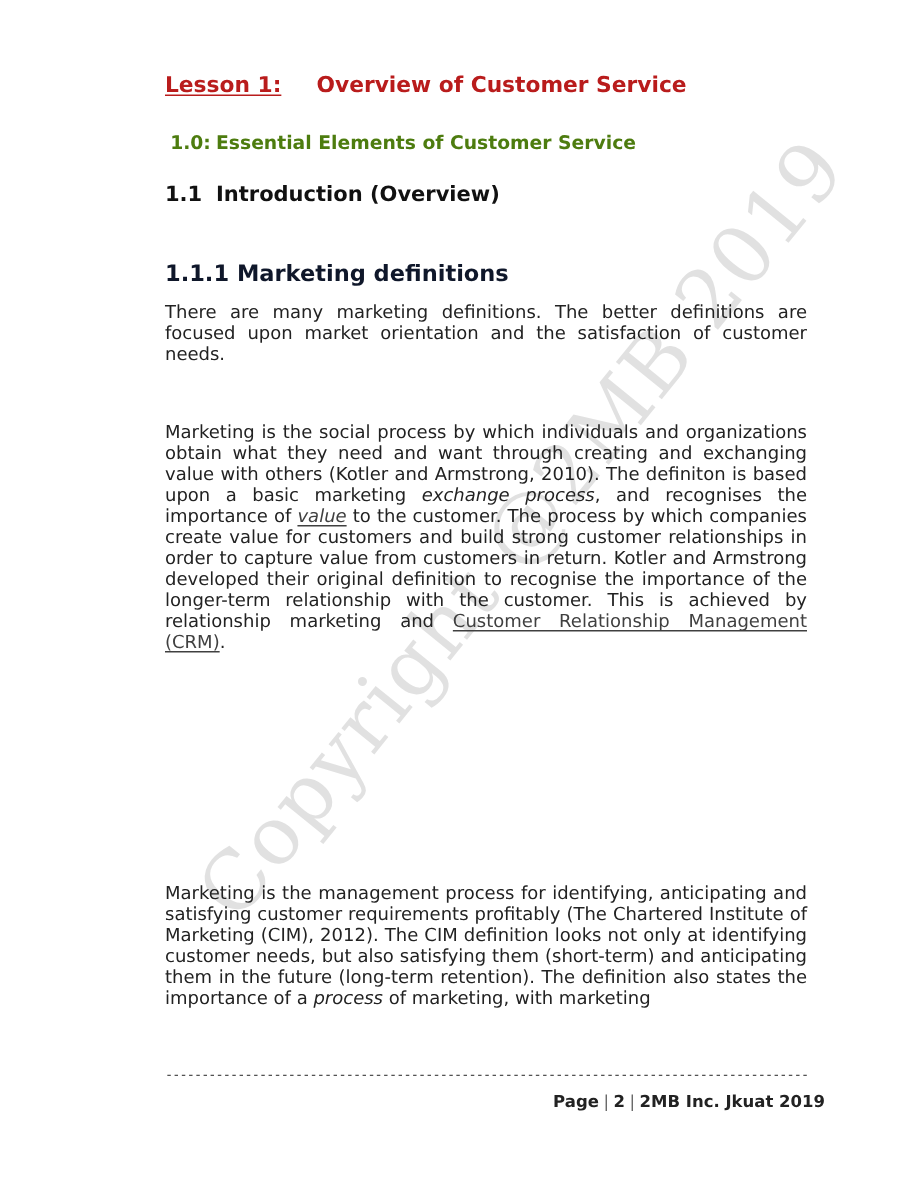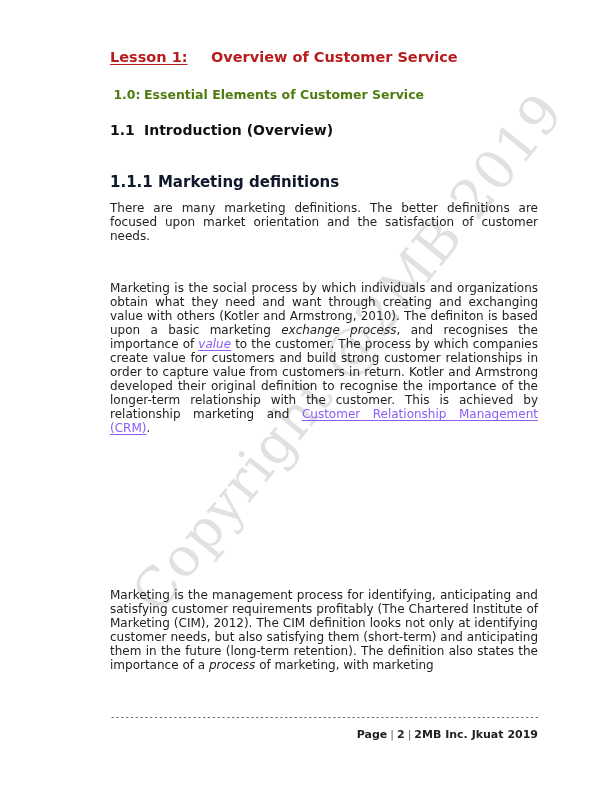--- a/index.html
+++ b/index.html
@@ -96,42 +96,42 @@
       font-size: 12px;
       line-height: 14px;
       text-align: justify;
       color: #222;
     }
     .p1 { top: 189px; }
     .p2 { top: 269px; }
     .p3 { top: 576px; }
     .para em { }
     .link {
-      color: #8b5cf6;
+      color: #404040;
       text-decoration: underline;
       text-underline-offset: 2px;
     }
     .footer-rule {
       position: absolute;
       left: 110px;
       top: 712px;
       width: 428px;
       height: 10px;
       overflow: hidden;
       white-space: nowrap;
       font-family: "DejaVu Sans Mono", "Liberation Mono", monospace;
       font-size: 9px;
       line-height: 10px;
       color: #333;
       letter-spacing: -0.6px;
       z-index: 1;
     }
     .footer-text {
       position: absolute;
-      right: 74px;
+      right: 62px;
       top: 728px;
       font-size: 11px;
       font-weight: bold;
       color: #222;
       white-space: nowrap;
       z-index: 1;
     }
     .footer-text .sep {
       font-weight: normal;
       color: #666;

